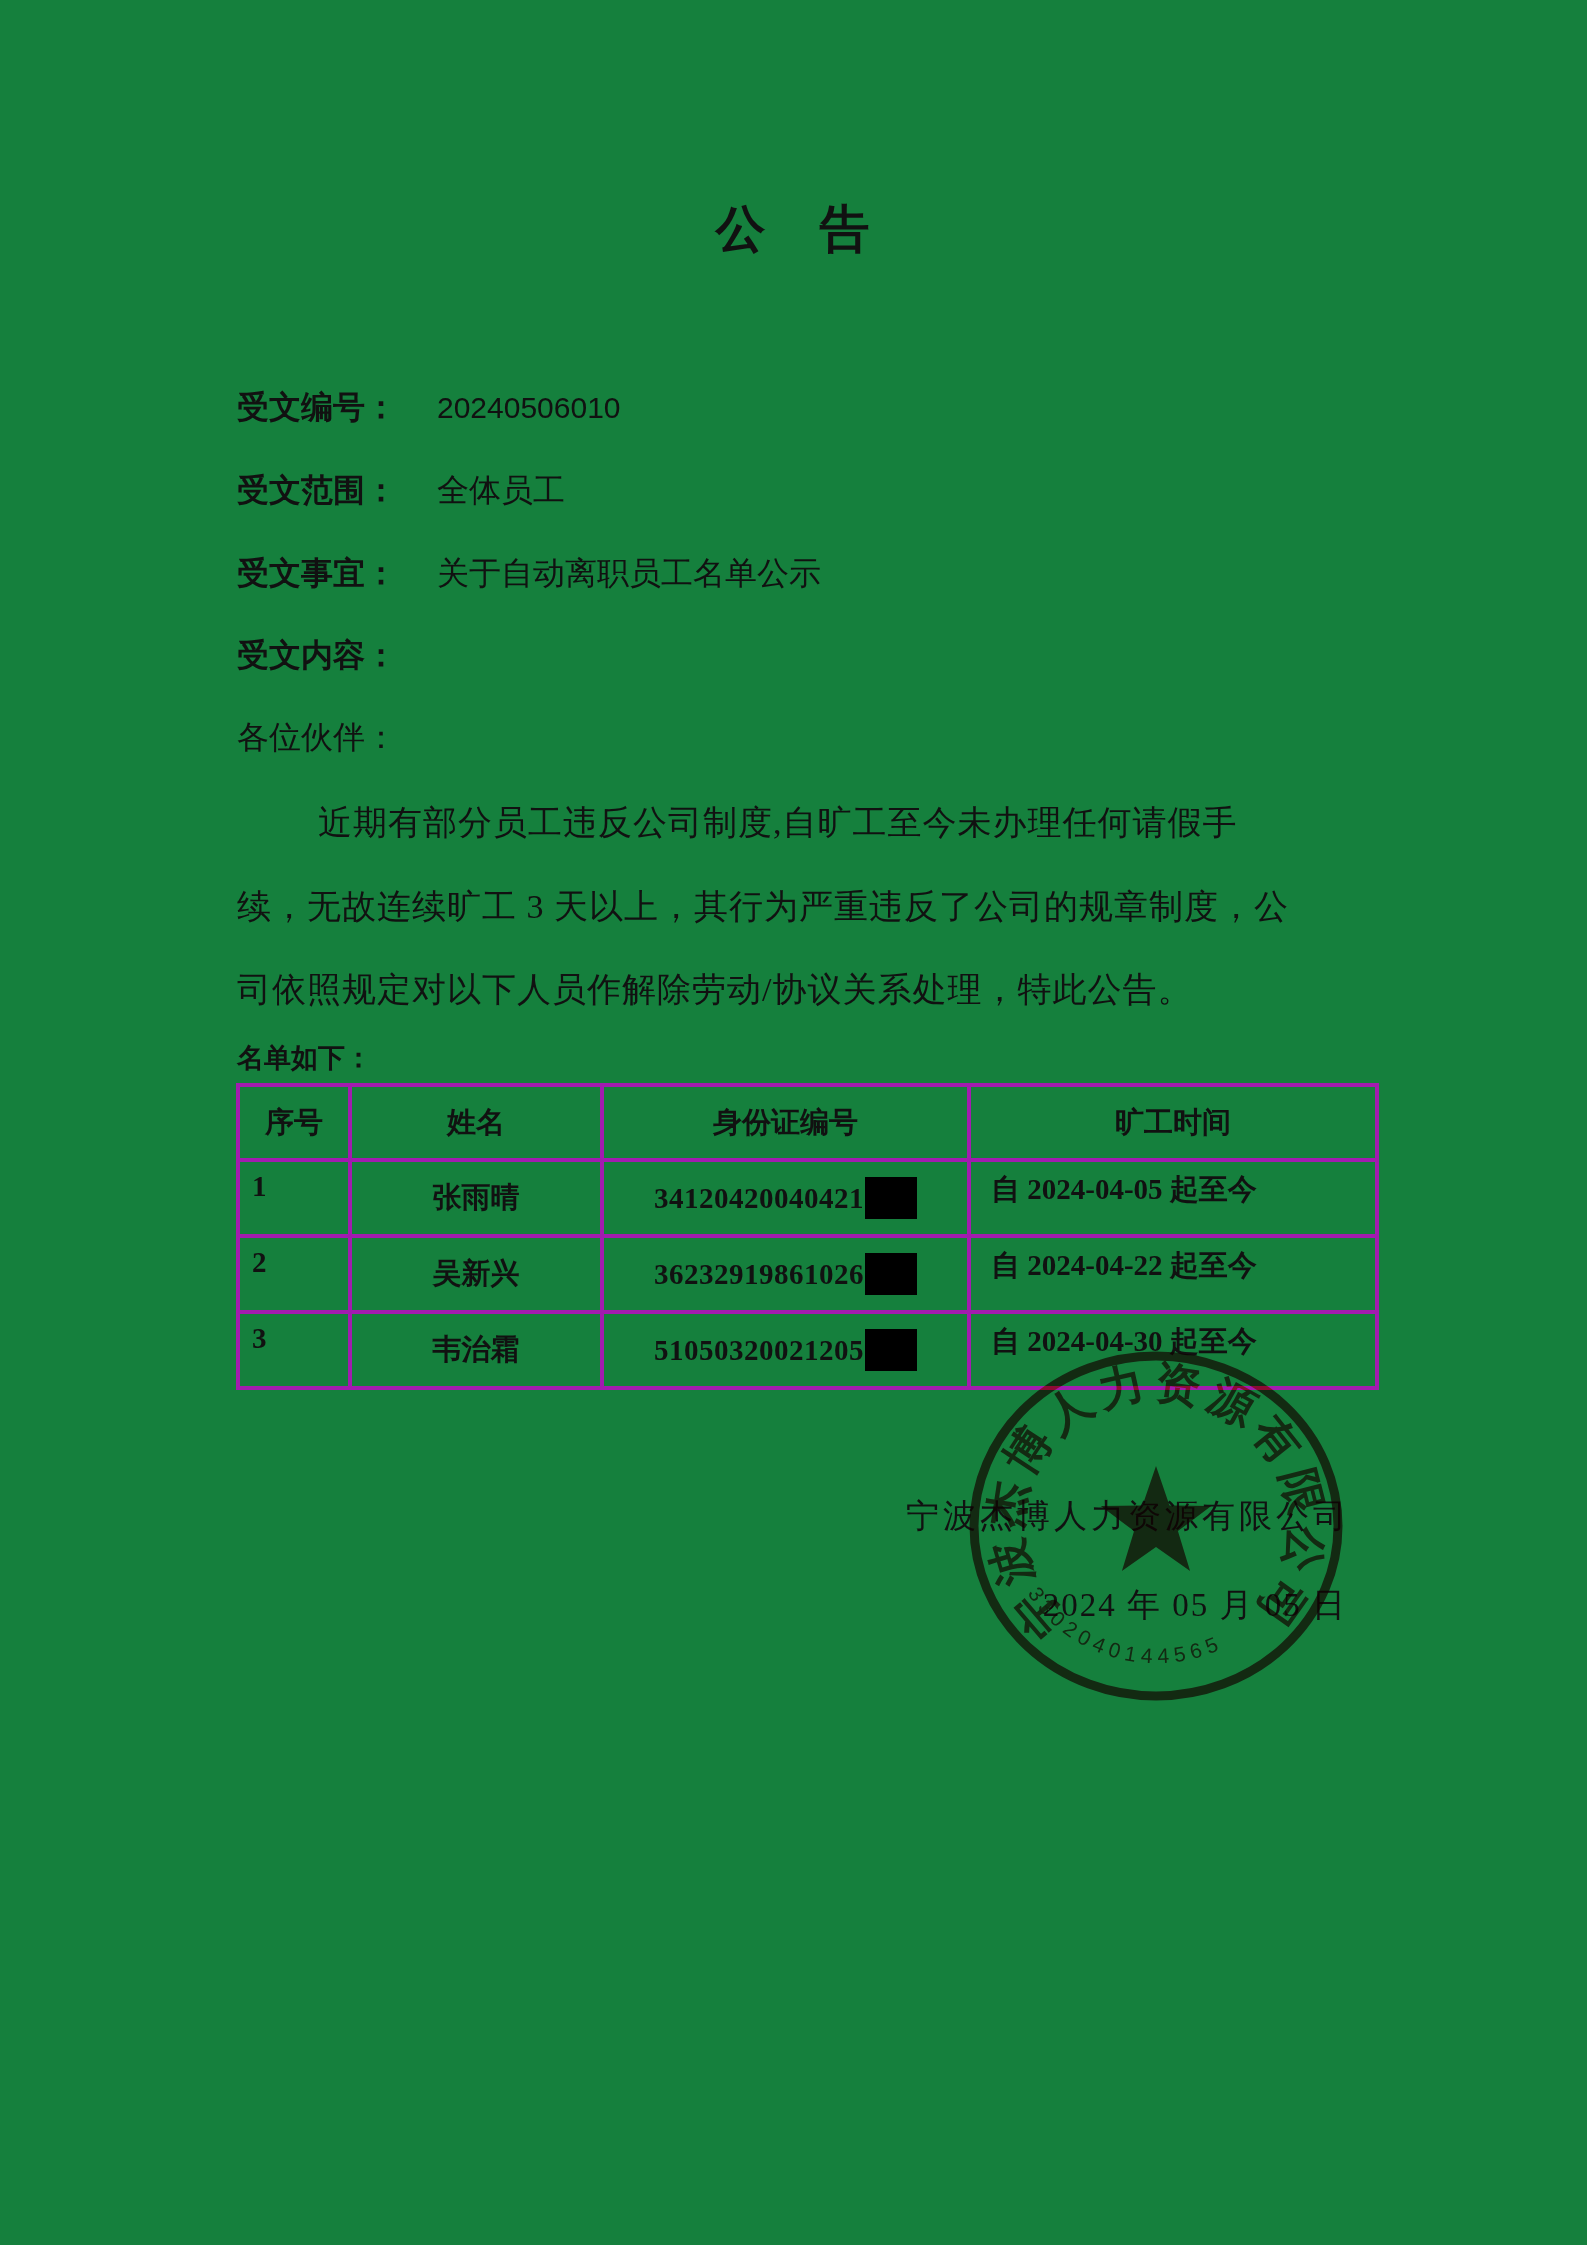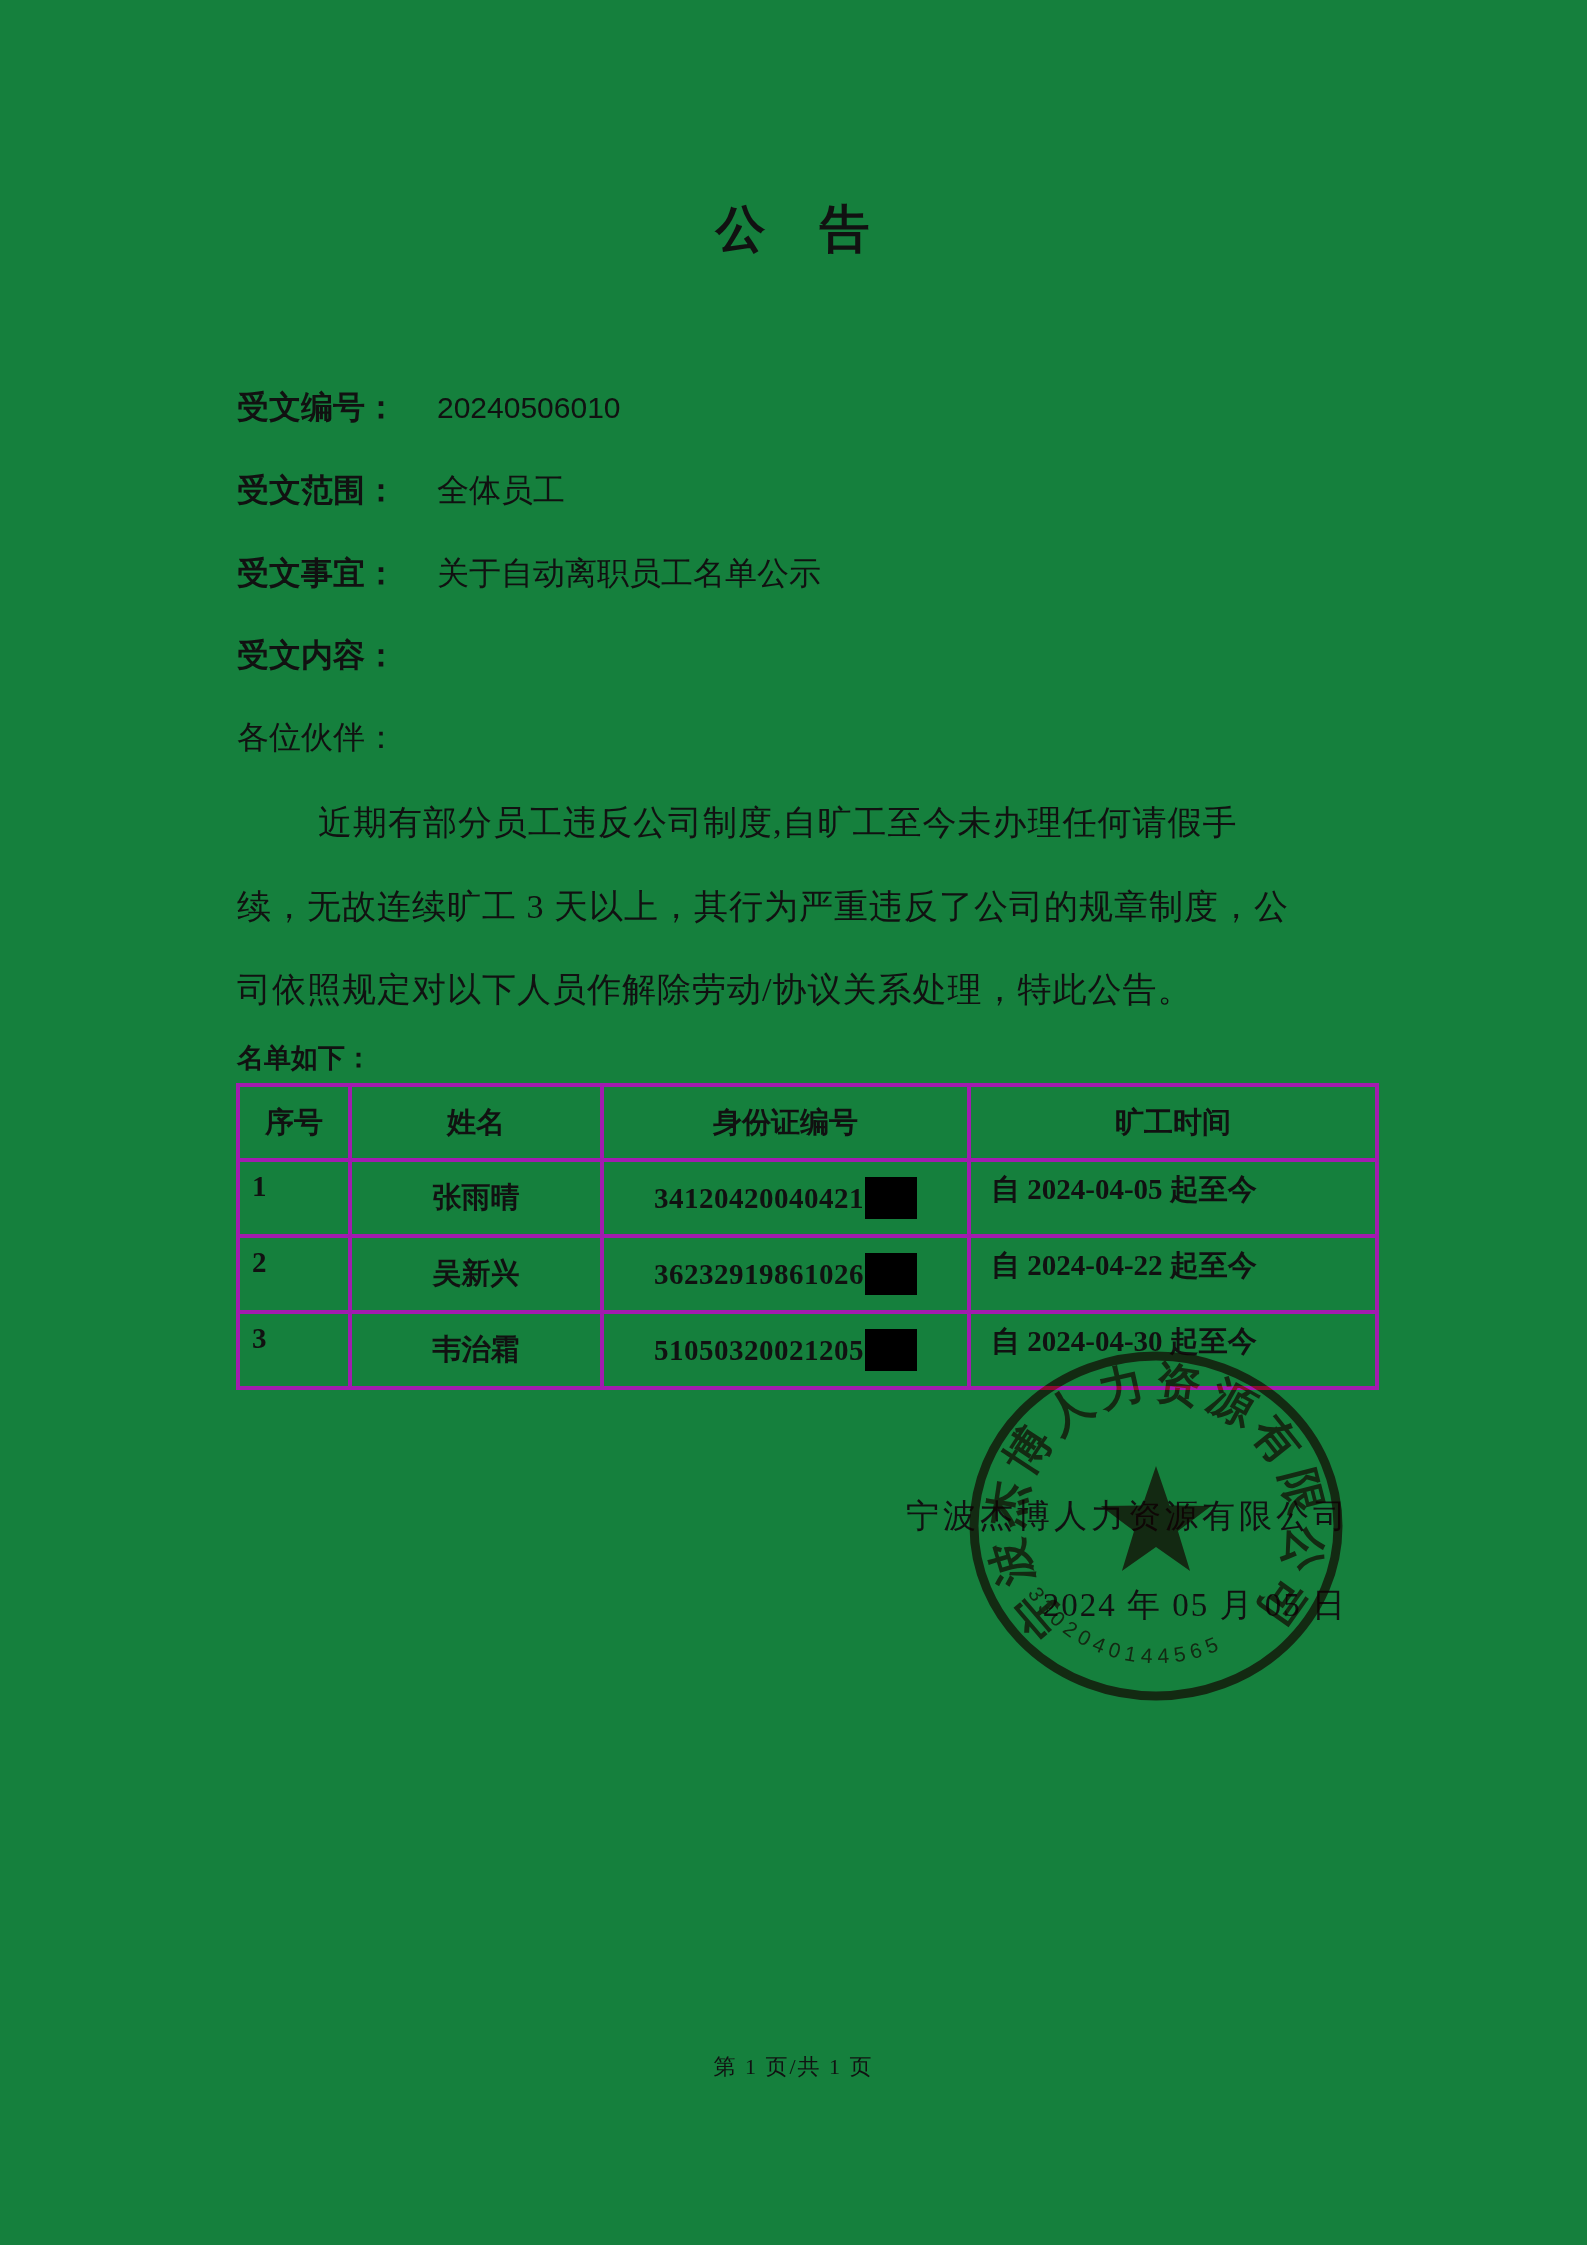--- a/index.html
+++ b/index.html
@@ -163,15 +163,14 @@
     <ellipse cx="195" cy="182" rx="182" ry="170" fill="none" stroke="#d6352b" stroke-width="9" stroke-opacity="0.92"></ellipse>
     <path d="M195,122 L208.5,161.4 L250.2,162.1 L216.9,187.1 L229.1,226.9 L195,203 L160.9,226.9 L173.1,187.1 L139.8,162.1 L181.5,161.4 Z" fill="#d6352b" fill-opacity="0.93"></path>
     <text font-size="45" font-weight="bold" fill="#d6352b" fill-opacity="0.92" font-family="Liberation Serif, DejaVu Serif, serif">
       <textPath href="#ringPath" xlink:href="#ringPath" startOffset="8" textLength="615" lengthAdjust="spacing">宁波杰博人力资源有限公司</textPath>
     </text>
     <text font-size="21" fill="#d6352b" fill-opacity="0.92" font-family="Liberation Sans, DejaVu Sans, sans-serif">
       <textPath href="#codePath" xlink:href="#codePath" startOffset="4" textLength="218" lengthAdjust="spacing">3302040144565</textPath>
     </text>
   </svg>
 
-  <div class="abs footer-line">第 1 页/共 1 页</div>
 
 </div>
 
 </body></html>

